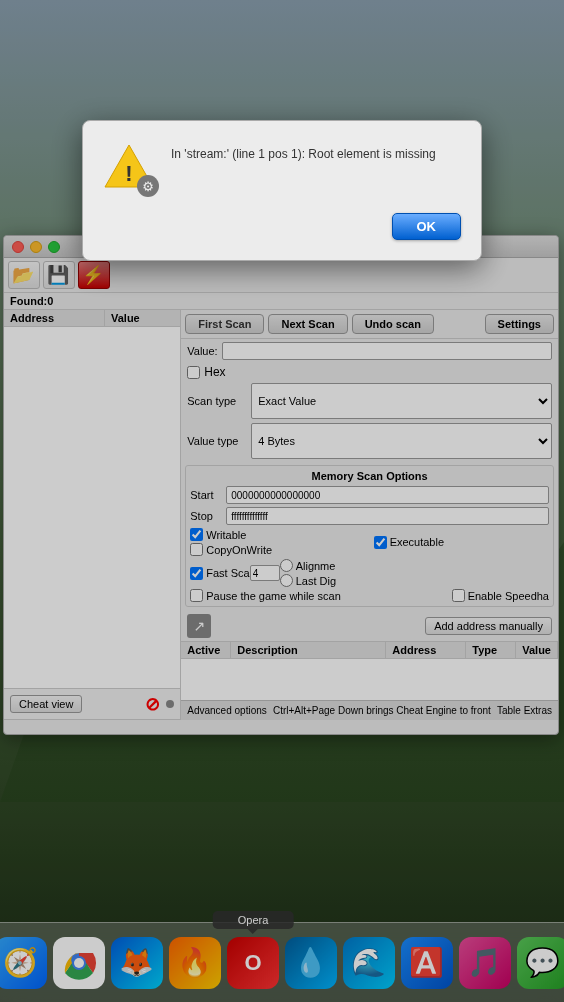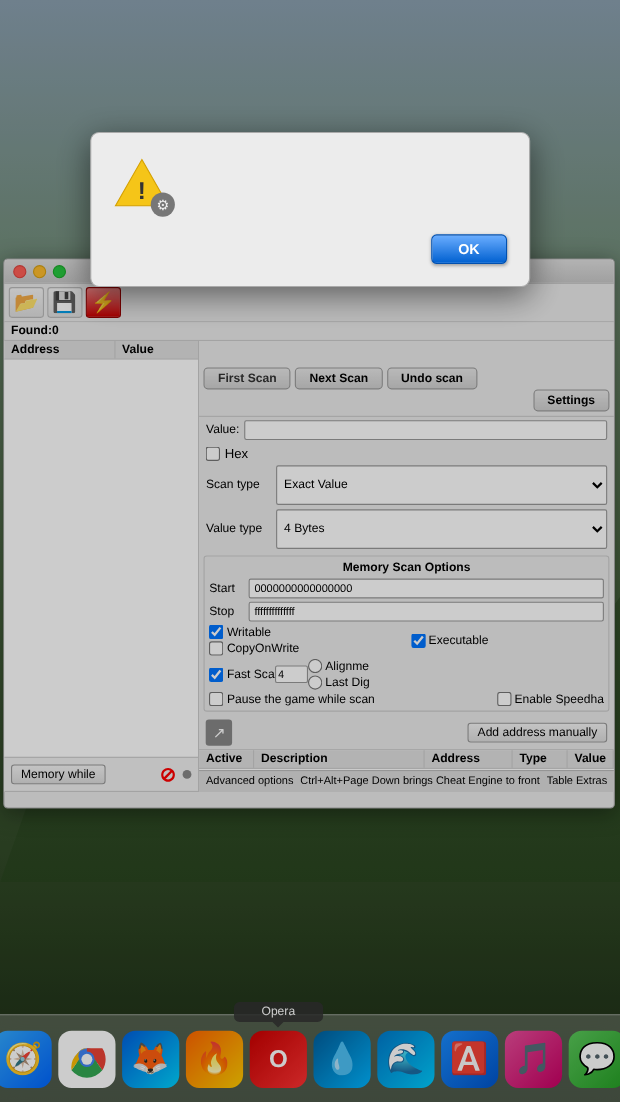--- a/index.html
+++ b/index.html
@@ -212,21 +212,20 @@
       background: linear-gradient(180deg, #e8e8e8 0%, #d0d0d0 100%);
     }
 
     .scan-btn.undo {
       background: linear-gradient(180deg, #e8e8e8 0%, #d0d0d0 100%);
     }
 
     .scan-btn.settings {
       background: linear-gradient(180deg, #e8e8e8 0%, #d0d0d0 100%);
       margin-left: auto;
-      margin-top: 40px;
     }
 
     .value-row {
       display: flex;
       align-items: center;
       padding: 3px 6px;
       gap: 4px;
       font-size: 11px;
     }
 
@@ -492,21 +491,21 @@
 
     <div class="ce-main">
 
       <div class="ce-left">
         <div class="ce-list-header">
           <div class="ce-list-header-cell address">Address</div>
           <div class="ce-list-header-cell value">Value</div>
         </div>
         <div style="flex:1; background:white;"></div>
         <div class="memory-view-bar">
-          <button class="memory-view-btn">Memory while</button>
+          <button class="memory-view-btn">Cheat view</button>
           <div style="flex:1"></div>
           <div style="color:red; font-size:18px; font-weight:bold;">⊘</div>
           <div class="dot-indicator"></div>
         </div>
       </div>
 
       <div class="ce-right">
 
         <div class="scan-buttons">
           <button class="scan-btn first">First Scan</button>
@@ -633,20 +632,21 @@
           <div style="position:relative; width:52px; height:52px;">
             
             <svg width="52" height="52" viewBox="0 0 52 52">
               <polygon points="26,4 50,46 2,46" fill="#f5c518" stroke="#d4a000" stroke-width="1"></polygon>
               <text x="26" y="40" text-anchor="middle" font-size="22" font-weight="bold" fill="#333">!</text>
             </svg>
             
             <div style="position:absolute;bottom:-4px;right:-4px;width:22px;height:22px;background:#777;border-radius:50%;display:flex;align-items:center;justify-content:center;color:#eee;font-size:13px;">⚙</div>
           </div>
         </div>
+        <div class="dialog-text">In 'stream:' (line 1 pos 1): Root element is missing</div>
       </div>
       <div class="dialog-buttons">
         <button class="ok-btn">OK</button>
       </div>
     </div>
   </div>
 
   <div class="dock">
 
     <div class="dock-icon" style="background: linear-gradient(135deg,#3af,#06f);">🧭</div>

